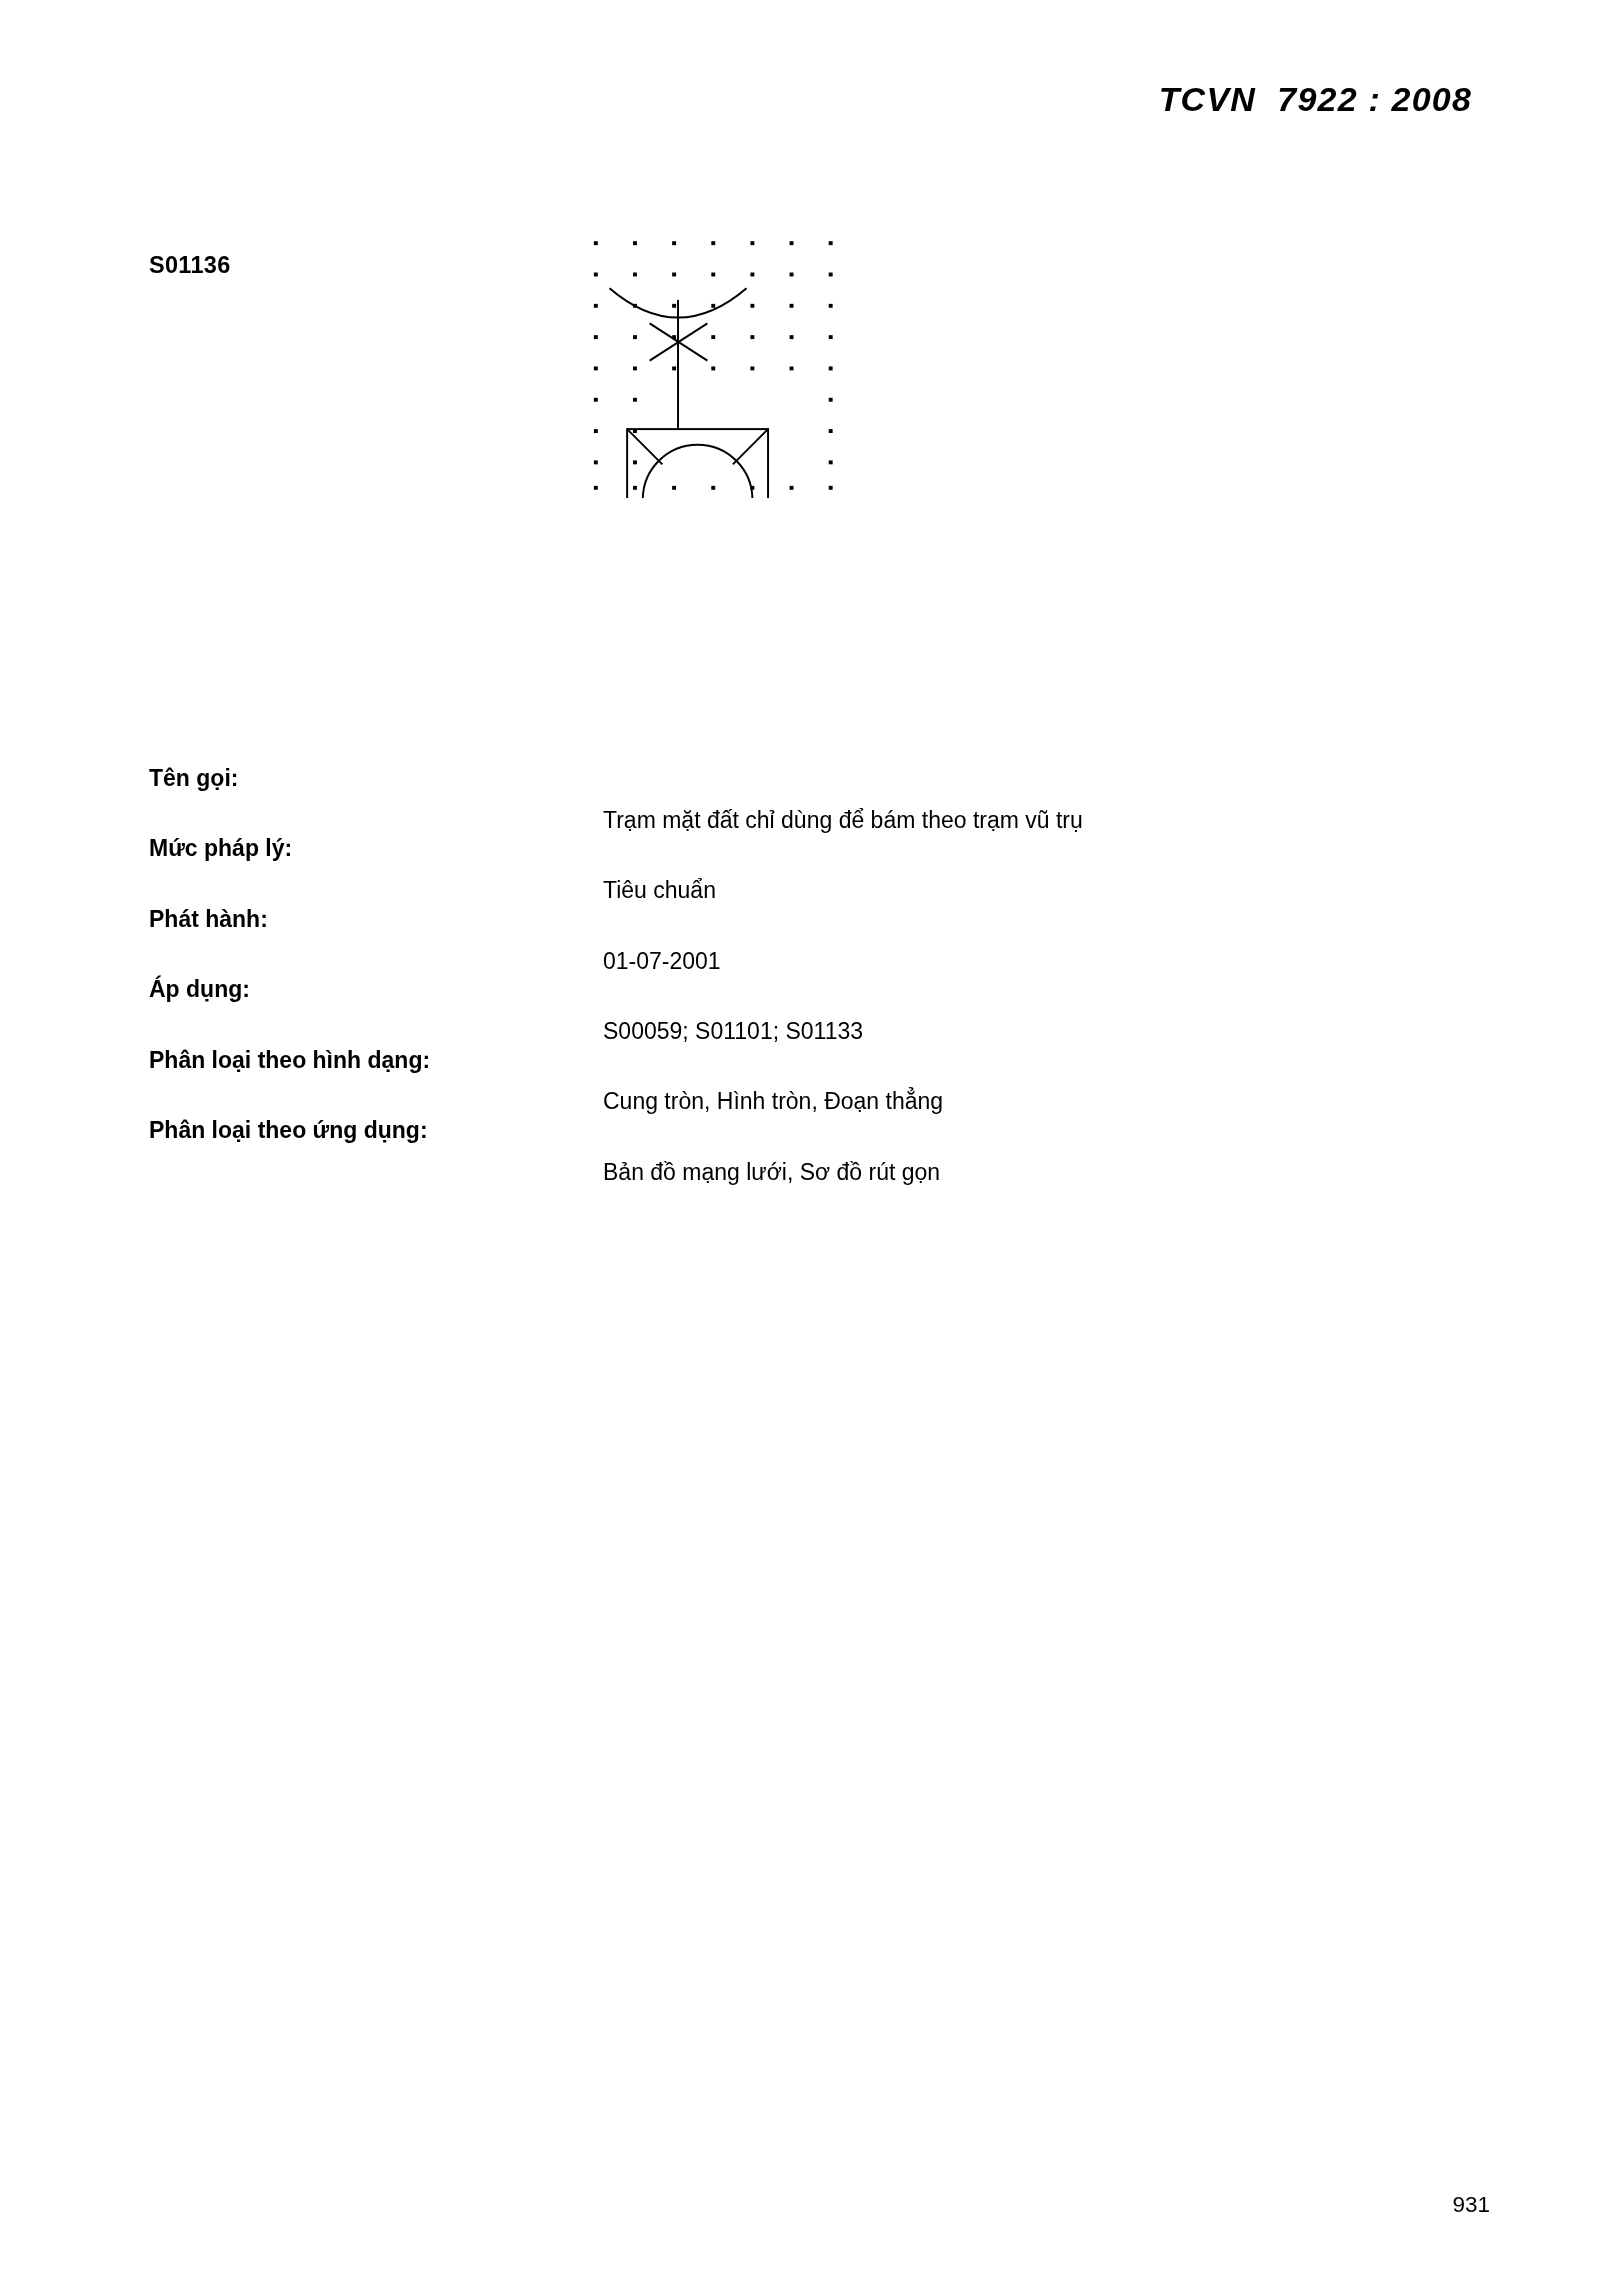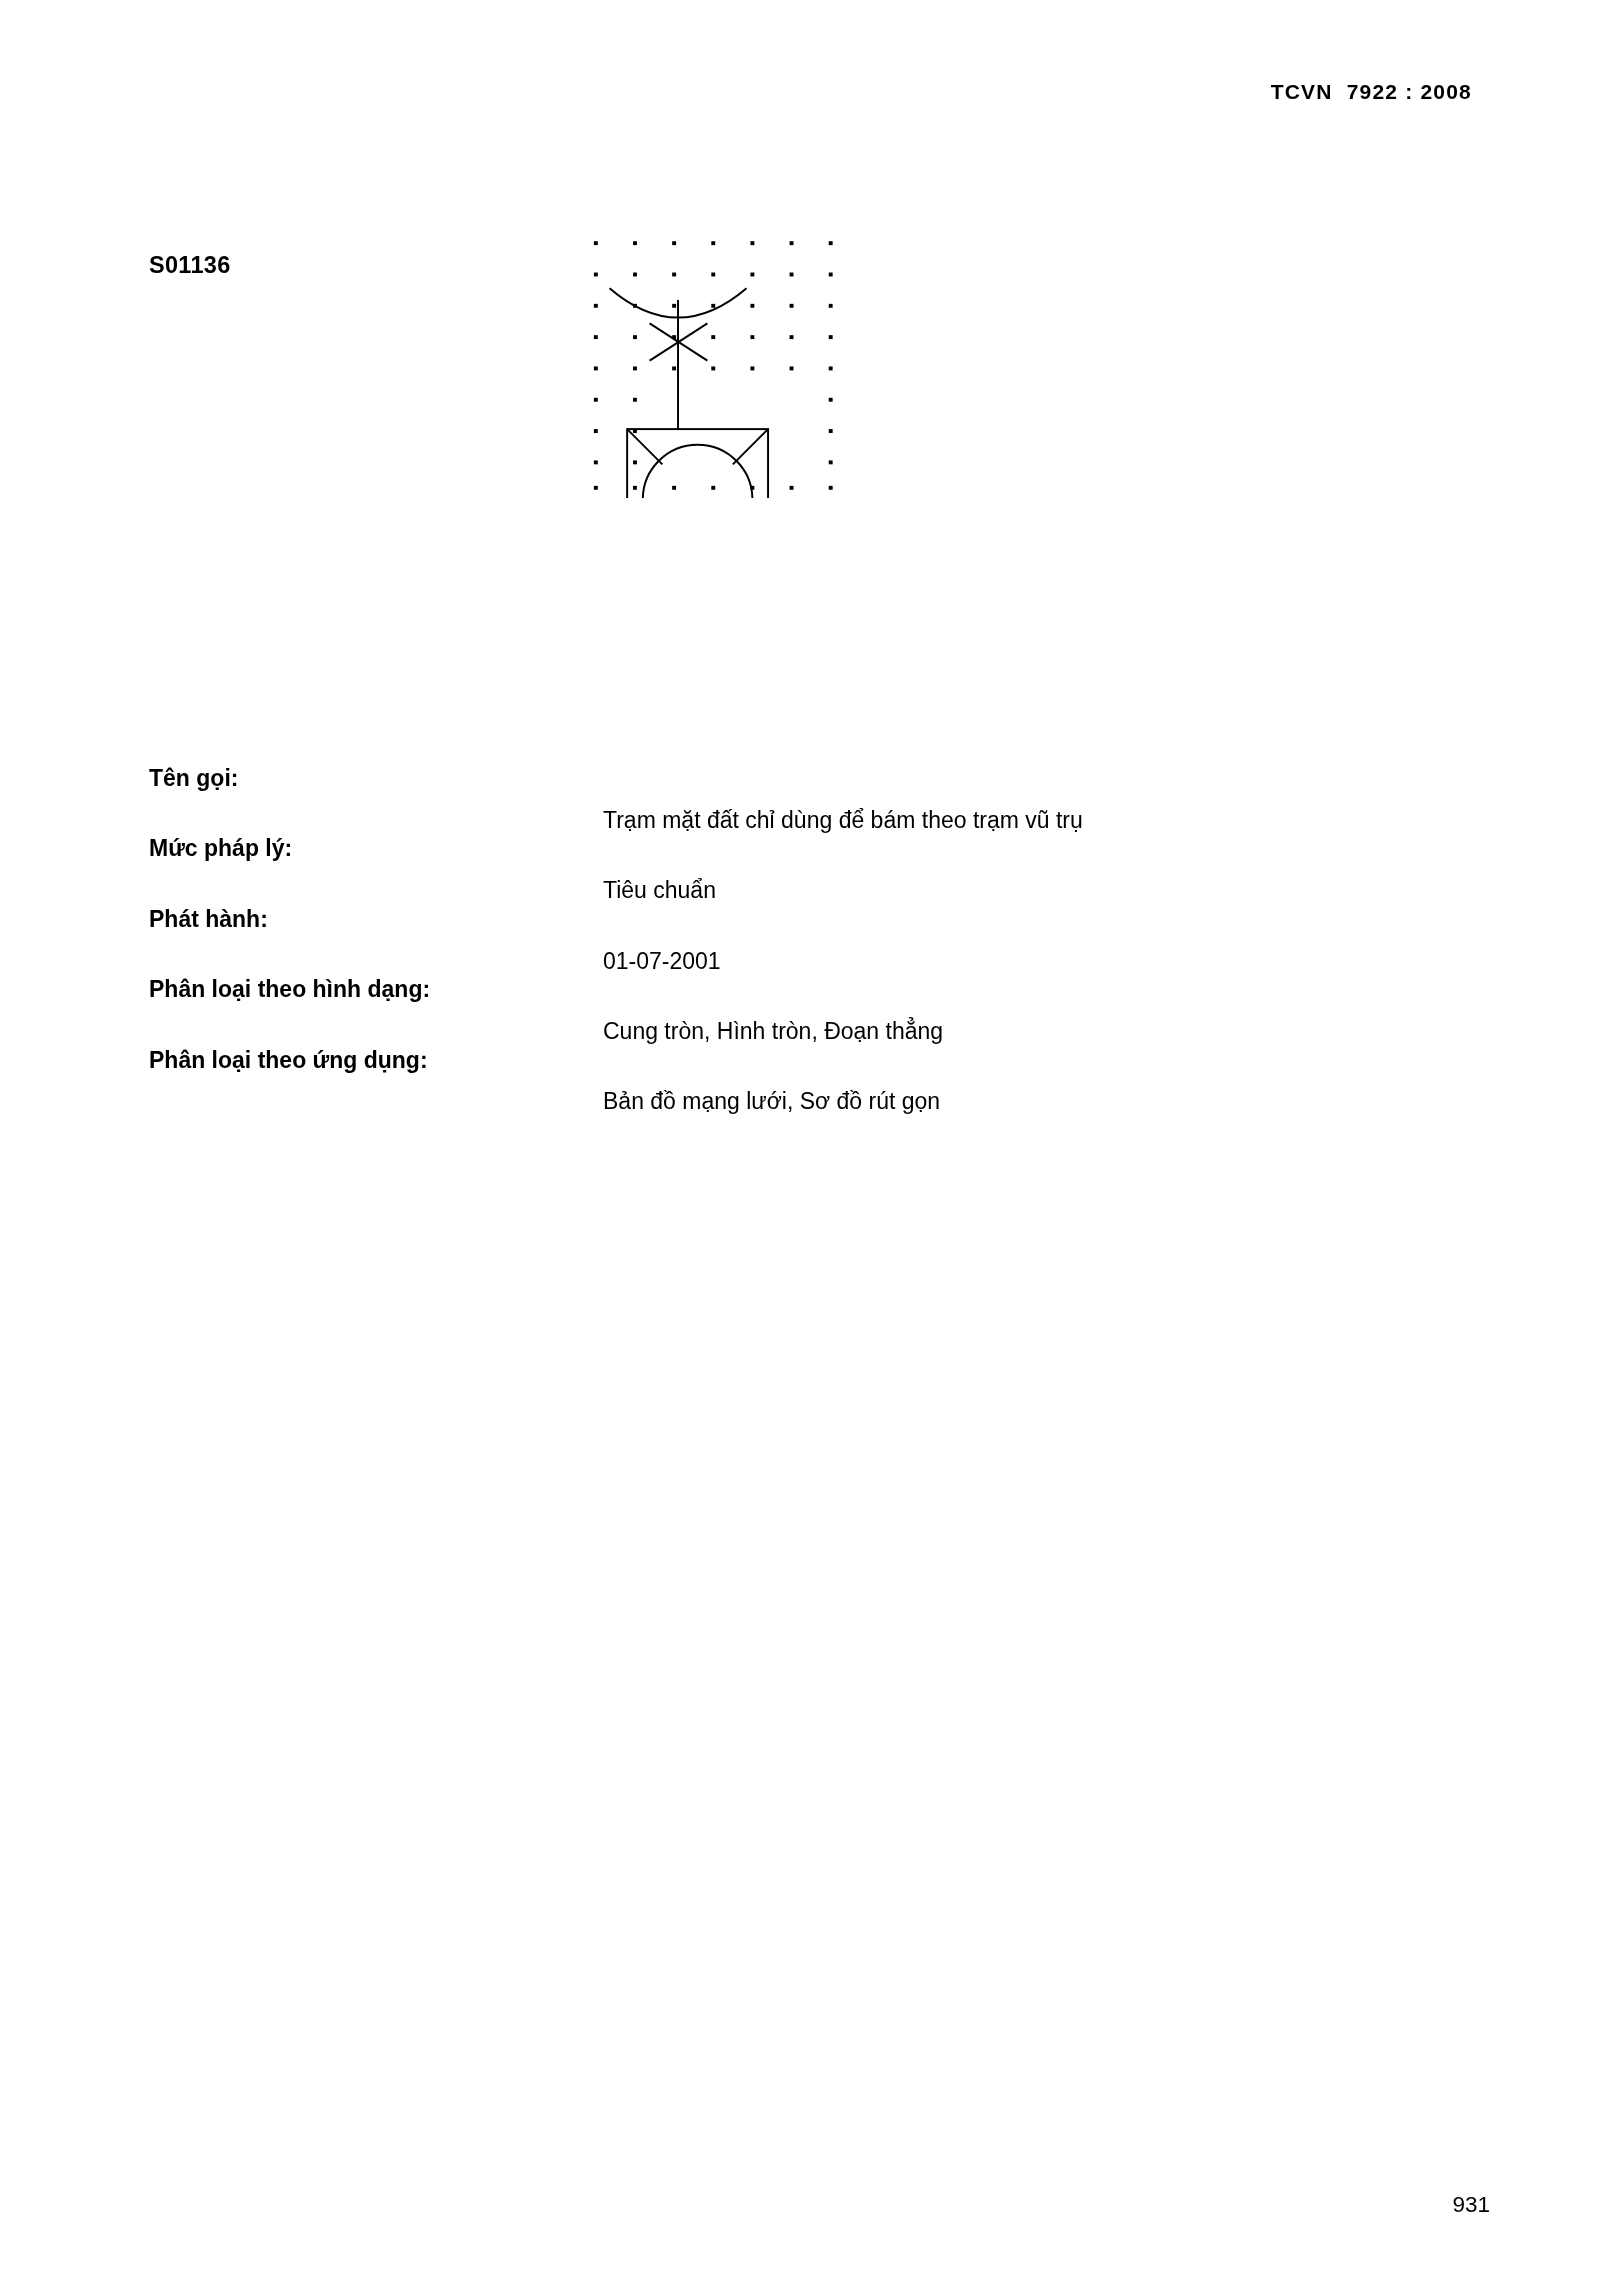--- a/index.html
+++ b/index.html
@@ -16,24 +16,25 @@
     overflow: hidden;
   }
   .page {
     position: absolute;
     inset: 0;
   }
   .header-std {
     position: absolute;
     top: 80px;
     right: 149px;
-    font-size: 21px;
+    font-size: 34px;
     font-weight: bold;
     letter-spacing: 1.2px;
     white-space: pre;
+    font-style: italic;
   }
   .code-label {
     position: absolute;
     top: 252px;
     left: 149px;
     font-size: 23.5px;
     font-weight: bold;
     letter-spacing: 0.3px;
   }
   .symbol-area {
@@ -177,20 +178,24 @@
     <div class="field-row">
       <div class="field-label">Mức pháp lý:</div>
       <div class="field-value">Tiêu chuẩn</div>
     </div>
 
     <div class="field-row">
       <div class="field-label">Phát hành:</div>
       <div class="field-value">01-07-2001</div>
     </div>
 
+    <div class="field-row">
+      <div class="field-label">Áp dụng:</div>
+      <div class="field-value">S00059; S01101; S01133</div>
+    </div>
 
     <div class="field-row">
       <div class="field-label">Phân loại theo hình dạng:</div>
       <div class="field-value">Cung tròn, Hình tròn, Đoạn thẳng</div>
     </div>
 
 
     <div class="field-row">
       <div class="field-label">Phân loại theo ứng dụng:</div>
       <div class="field-value">Bản đồ mạng lưới, Sơ đồ rút gọn</div>

